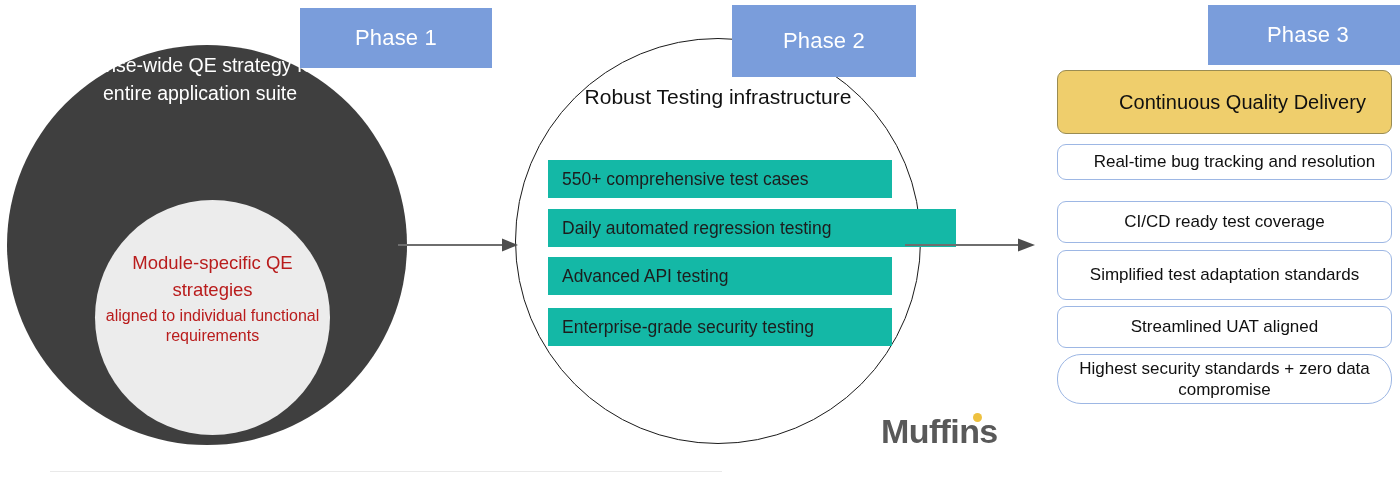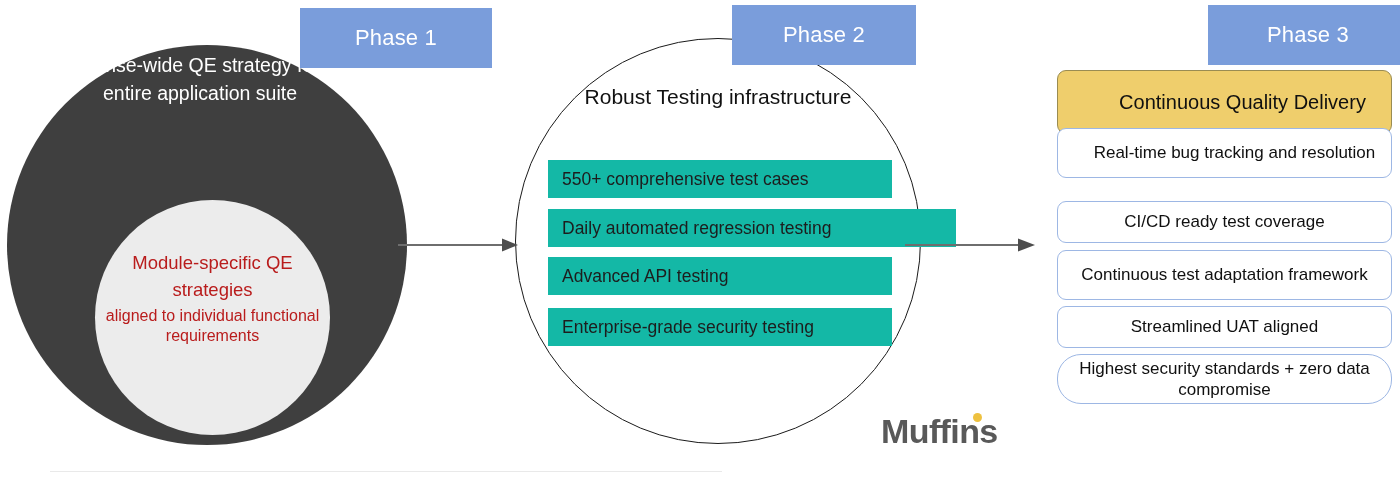--- a/index.html
+++ b/index.html
@@ -26,21 +26,21 @@
     color: #ffffff;
     font-size: 22px;
     line-height: 1;
     display: flex;
     align-items: center;
     justify-content: center;
     letter-spacing: 0.2px;
     z-index: 6;
   }
   #phase1-tab { left: 300px; top: 8px;  width: 192px; height: 60px; }
-  #phase2-tab { left: 732px; top: 5px;  width: 184px; height: 60px; }
+  #phase2-tab { left: 732px; top: 5px;  width: 184px; height: 72px; }
   #phase3-tab { left: 1208px; top: 5px; width: 200px; height: 60px; }
 
   
   #outer-circle {
     position: absolute;
     left: 7px; top: 45px;
     width: 400px; height: 400px;
     border-radius: 50%;
     background: #3f3f3f;
     z-index: 2;
@@ -152,21 +152,21 @@
     border-radius: 9px;
     font-size: 20px;
     line-height: 1.22;
     padding-left: 36px;
   }
   .p3-card-plain {
     background: #ffffff;
     border: 1.4px solid #9db7e4;
     border-radius: 9px;
   }
-  #p3-card-0 { top: 128px; height: 50px; padding-left: 20px; }
+  #p3-card-0 { top: 144px; height: 36px; padding-left: 20px; }
   #p3-card-1 { top: 201px; height: 42px; }
   #p3-card-2 { top: 250px; height: 50px; }
   #p3-card-3 { top: 306px; height: 42px; }
   #p3-card-4 { top: 354px; height: 50px; border-radius: 24px; }
 
   
   #brand {
     position: absolute;
     left: 881px; top: 412px;
     font-size: 34px;
@@ -231,21 +231,21 @@
     <line x1="0" y1="9" x2="113" y2="9" stroke="#6e6e6e" stroke-width="2.2"></line>
     <polygon points="113,2.5 130,9 113,15.5" fill="#4d4d4d"></polygon>
   </svg>
 
   <div class="phase-tab" id="phase3-tab">Phase 3</div>
 
   <div class="p3-card" id="p3-card-highlight">Continuous Quality Delivery</div>
 
   <div class="p3-card p3-card-plain" id="p3-card-0">Real-time bug tracking and resolution</div>
   <div class="p3-card p3-card-plain" id="p3-card-1">CI/CD ready test coverage</div>
-  <div class="p3-card p3-card-plain" id="p3-card-2">Continuous test adaptation framework</div>
+  <div class="p3-card p3-card-plain" id="p3-card-2">Simplified test adaptation standards</div>
   <div class="p3-card p3-card-plain" id="p3-card-3">Streamlined UAT aligned</div>
   <div class="p3-card p3-card-plain" id="p3-card-4">Highest security standards + zero data compromise</div>
 
   <div id="brand">
     <span>Muffins</span>
     <span class="dot"></span>
   </div>
 
 </div>
 

